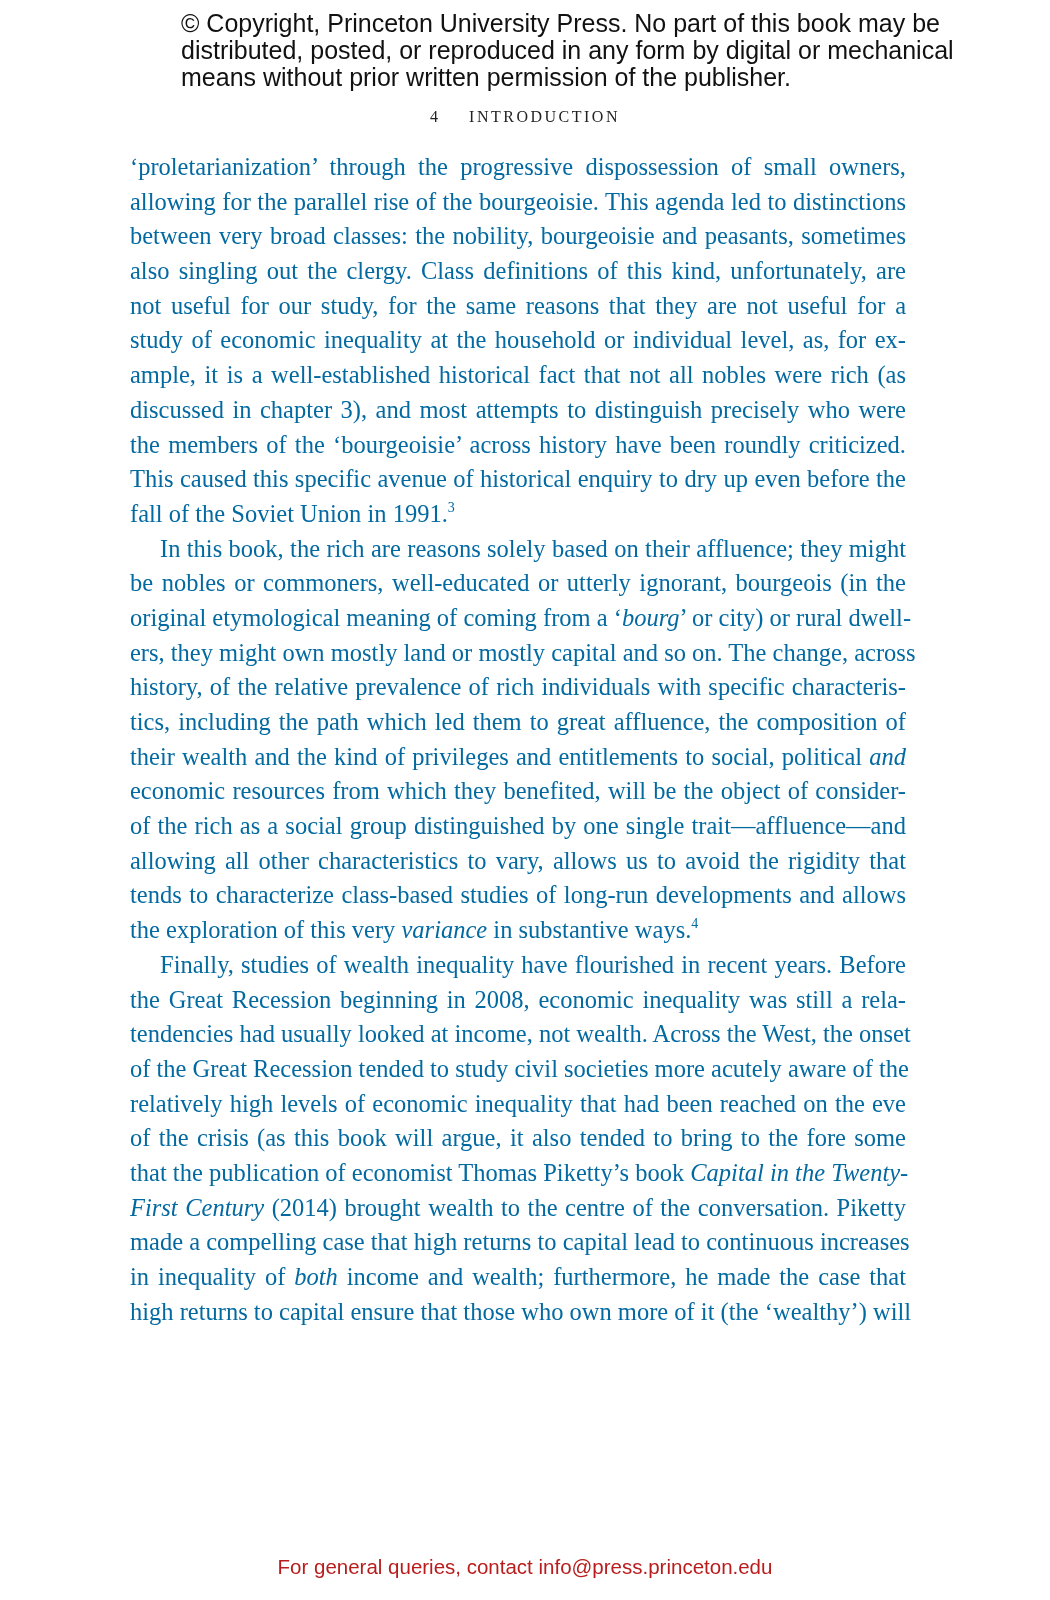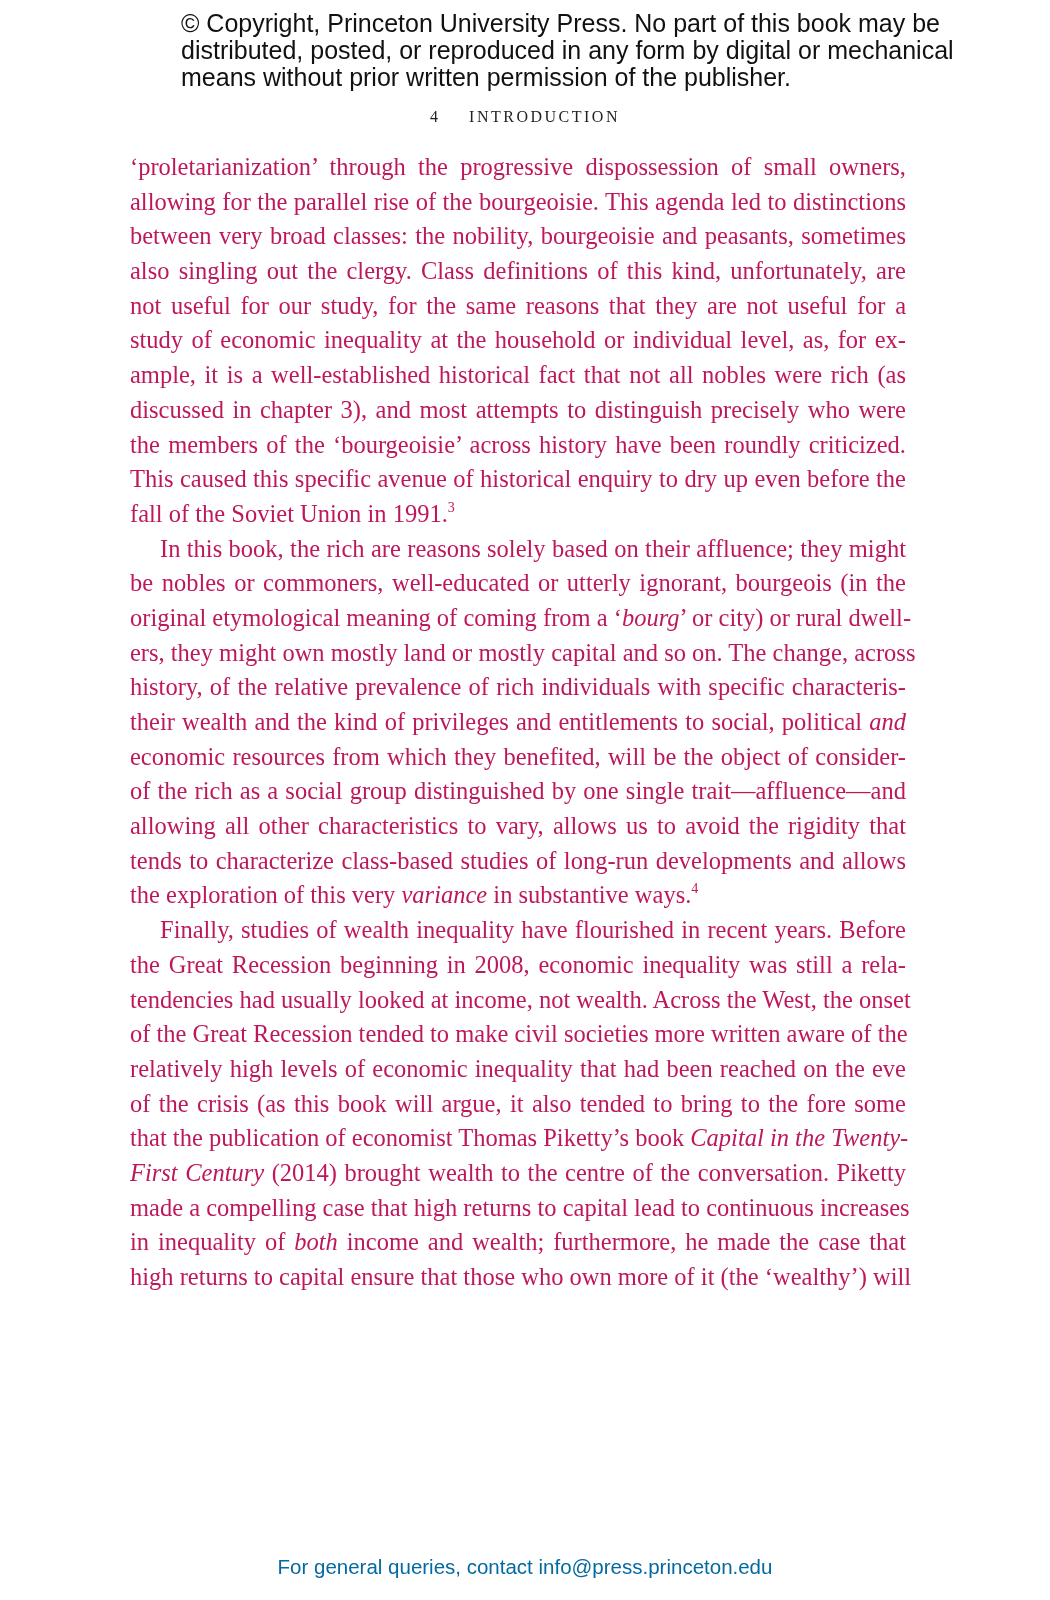--- a/index.html
+++ b/index.html
@@ -9,30 +9,30 @@
     font-family: "Liberation Sans", sans-serif; font-size: 25px; line-height: 27px; color: #111;
   }
   .notice .nline { display: block; white-space: nowrap; }
   .running-head {
     position: absolute; left: 0; top: 100px; width: 1050px; text-align: center;
     font-family: "Liberation Serif", serif; font-size: 16px; letter-spacing: 2.5px; color: #222; margin-top: 8px;
   }
   .running-head .pnum { margin-right: 22px; }
   .body-text {
     position: absolute; left: 130px; top: 150px; width: 776px;
-    font-family: "Liberation Serif", serif; font-size: 24.5px; line-height: 34.7px; color: #be185d;
+    font-family: "Liberation Serif", serif; font-size: 24.5px; line-height: 34.7px; color: #0369a1;
   }
   .line { display: block; white-space: nowrap; text-align: justify; text-align-last: justify; height: 34.7px; }
   .line.last { text-align-last: left; }
   .line.indent { padding-left: 30px; }
   .it { font-style: italic; }
   .sup { font-size: 14px; vertical-align: 10px; line-height: 0; }
   .footer {
     position: absolute; left: 0; top: 1555px; width: 1050px; text-align: center;
-    font-family: "Liberation Sans", sans-serif; font-size: 20.5px; color: #0369a1;
+    font-family: "Liberation Sans", sans-serif; font-size: 20.5px; color: #b91c1c;
   }
 </style>
 </head>
 <body>
 
 <div class="notice">
   <span class="nline">© Copyright, Princeton University Press. No part of this book may be</span>
   <span class="nline">distributed, posted, or reproduced in any form by digital or mechanical</span>
   <span class="nline">means without prior written permission of the publisher.</span>
 </div>
@@ -52,30 +52,31 @@
     <span class="line"><span>ample, it is a well-established historical fact that not all nobles were rich (as</span></span>
     <span class="line"><span>discussed in chapter 3), and most attempts to distinguish precisely who were</span></span>
     <span class="line"><span>the members of the ‘bourgeoisie’ across history have been roundly criticized.</span></span>
     <span class="line"><span>This caused this specific avenue of historical enquiry to dry up even before the</span></span>
     <span class="line last"><span>fall of the Soviet Union in 1991.</span><span class="sup">3</span></span>
     <span class="line indent"><span>In this book, the rich are reasons solely based on their affluence; they might</span></span>
     <span class="line"><span>be nobles or commoners, well-educated or utterly ignorant, bourgeois (in the</span></span>
     <span class="line"><span>original etymological meaning of coming from a ‘</span><span class="it">bourg</span><span>’ or city) or rural dwell-</span></span>
     <span class="line"><span>ers, they might own mostly land or mostly capital and so on. The change, across</span></span>
     <span class="line"><span>history, of the relative prevalence of rich individuals with specific characteris-</span></span>
+    <span class="line"><span>tics, including the path which led them to great affluence, the composition of</span></span>
     <span class="line"><span>their wealth and the kind of privileges and entitlements to social, political </span><span class="it">and</span></span>
     <span class="line"><span>economic resources from which they benefited, will be the object of consider-</span></span>
     <span class="line"><span>of the rich as a social group distinguished by one single trait—affluence—and</span></span>
     <span class="line"><span>allowing all other characteristics to vary, allows us to avoid the rigidity that</span></span>
     <span class="line"><span>tends to characterize class-based studies of long-run developments and allows</span></span>
     <span class="line last"><span>the exploration of this very </span><span class="it">variance</span><span> in substantive ways.</span><span class="sup">4</span></span>
     <span class="line indent"><span>Finally, studies of wealth inequality have flourished in recent years. Before</span></span>
     <span class="line"><span>the Great Recession beginning in 2008, economic inequality was still a rela-</span></span>
     <span class="line"><span>tendencies had usually looked at income, not wealth. Across the West, the onset</span></span>
-    <span class="line"><span>of the Great Recession tended to make civil societies more written aware of the</span></span>
+    <span class="line"><span>of the Great Recession tended to study civil societies more acutely aware of the</span></span>
     <span class="line"><span>relatively high levels of economic inequality that had been reached on the eve</span></span>
     <span class="line"><span>of the crisis (as this book will argue, it also tended to bring to the fore some</span></span>
     <span class="line"><span>that the publication of economist Thomas Piketty’s book </span><span class="it">Capital in the Twenty-</span></span>
     <span class="line"><span class="it">First Century</span><span> (2014) brought wealth to the centre of the conversation. Piketty</span></span>
     <span class="line"><span>made a compelling case that high returns to capital lead to continuous increases</span></span>
     <span class="line"><span>in inequality of </span><span class="it">both</span><span> income and wealth; furthermore, he made the case that</span></span>
     <span class="line"><span>high returns to capital ensure that those who own more of it (the ‘wealthy’) will</span></span>
   </div>
 
 <div class="footer">For general queries, contact info@press.princeton.edu</div>

